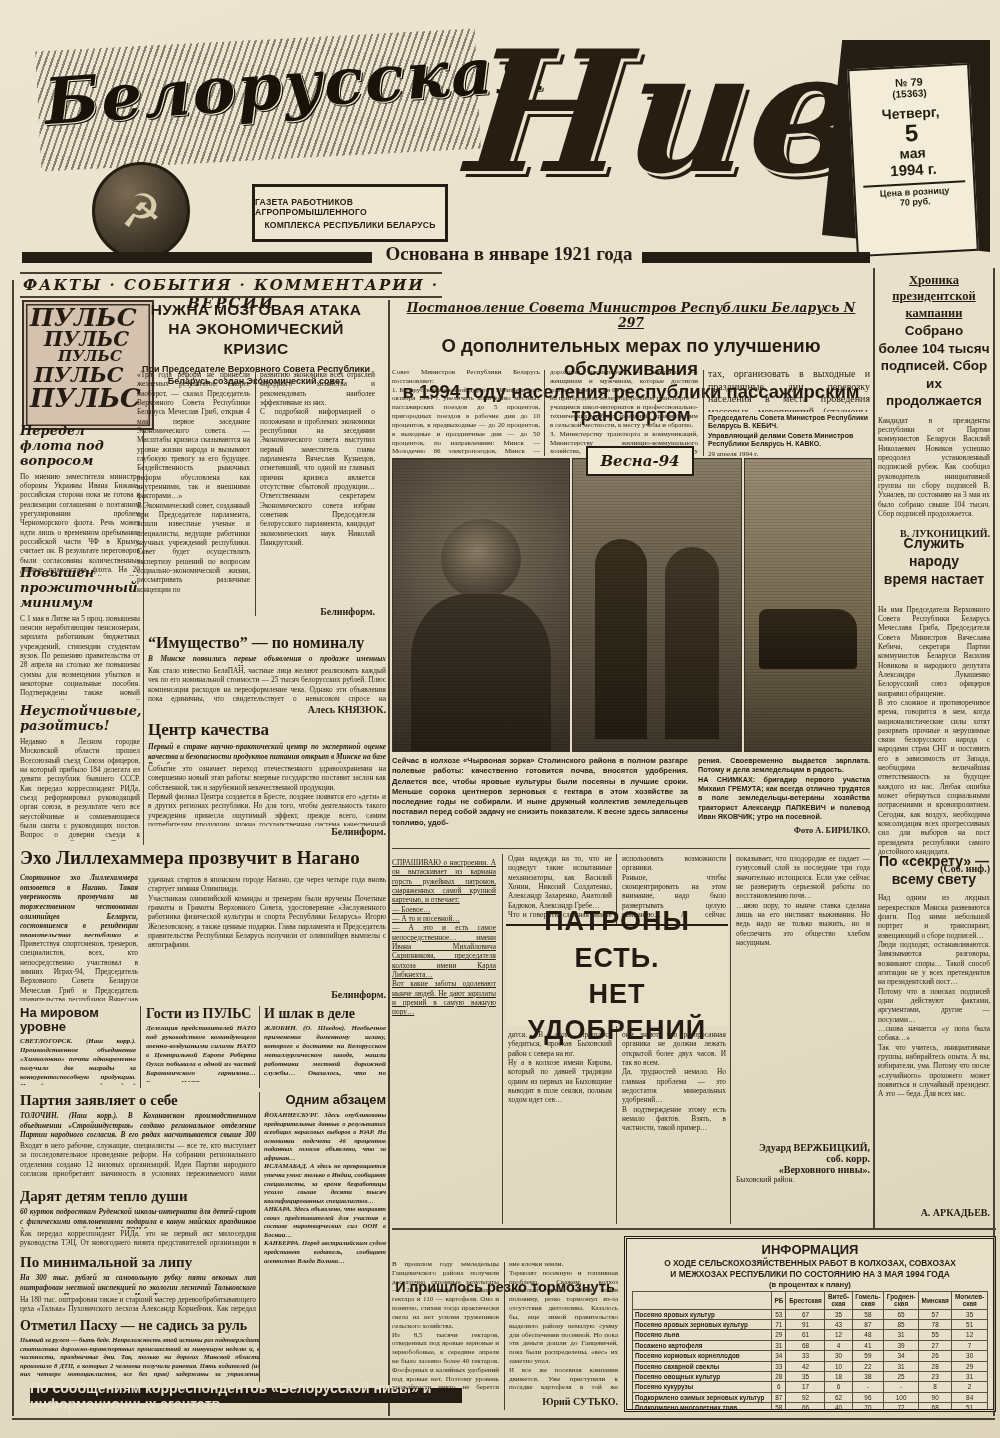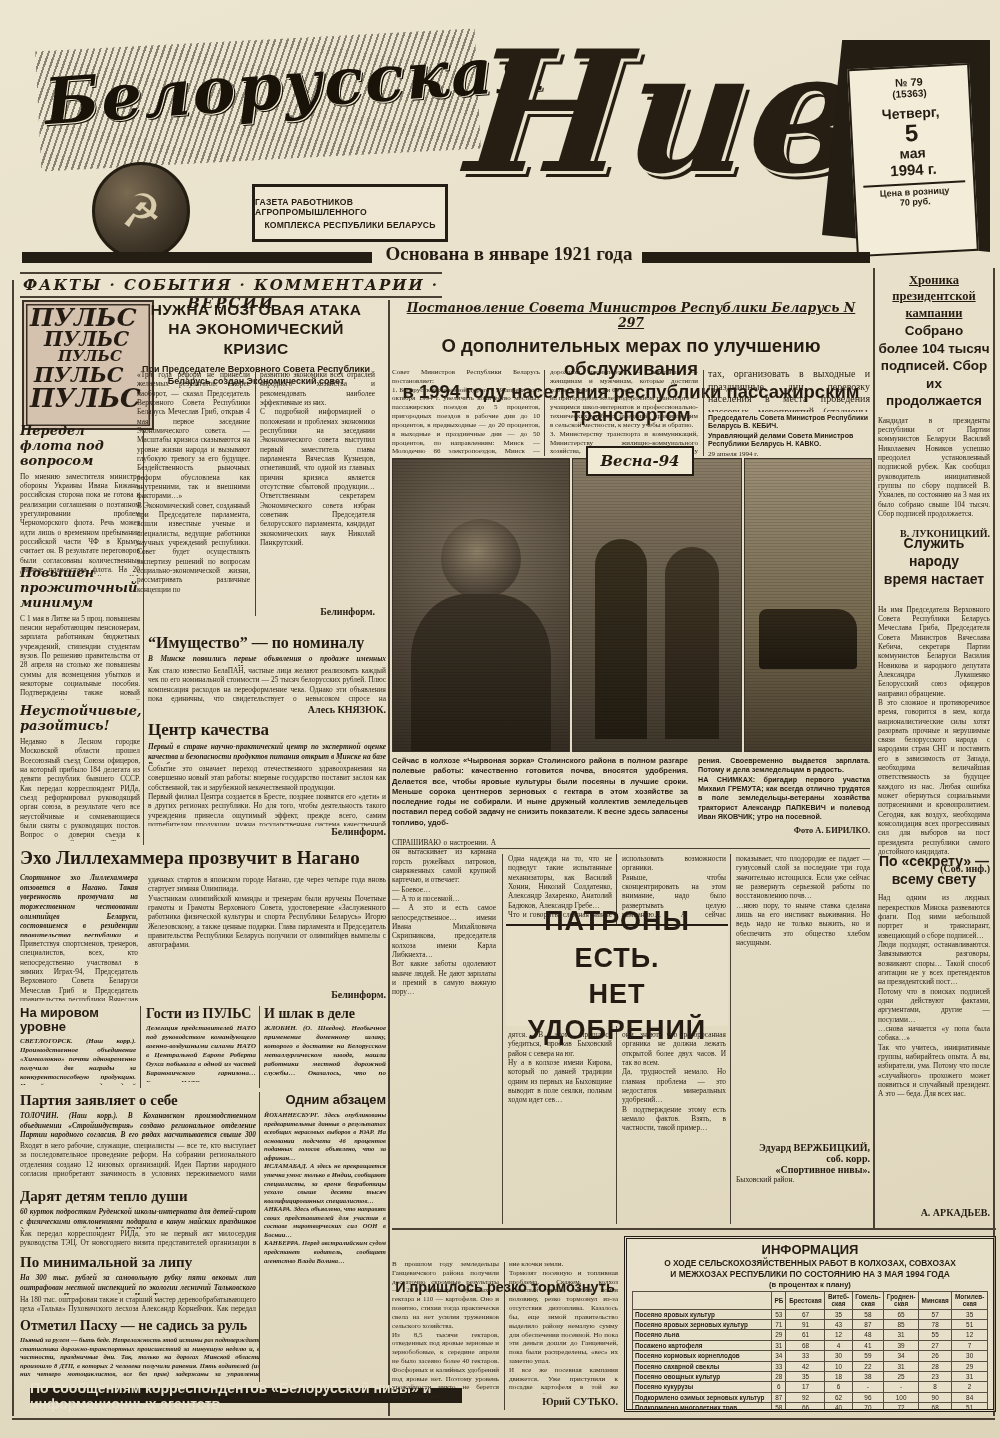--- a/index.html
+++ b/index.html
@@ -243,21 +243,21 @@
   <div class="abs" style="left:392px;top:756px;width:296px;height:88px;">
     <div style="font-family:'Liberation Sans',sans-serif;font-weight:bold;font-size:7.6px;line-height:1.35;text-align:justify;white-space:pre-line;overflow:hidden;height:88px;">Сейчас в колхозе «Чырвоная зорка» Столинского района в полном разгаре полевые работы: качественно готовится почва, вносятся удобрения. Делается все, чтобы яровые культуры были посеяны в лучшие сроки. Меньше сорока центнеров зерновых с гектара в этом хозяйстве за последние годы не собирали. И ныне дружный коллектив земледельцев поставил перед собой задачу не снизить показатели. К весне здесь запасены топливо, удоб-</div>
   </div>
   <div class="abs" style="left:698px;top:756px;width:172px;height:88px;">
     <div style="font-family:'Liberation Sans',sans-serif;font-weight:bold;font-size:7.2px;line-height:1.3;text-align:justify;white-space:pre-line;overflow:hidden;height:66px;">рения. Своевременно выдается зарплата. Потому и дела земледельцам в радость.
 НА СНИМКАХ: бригадир первого участка Михаил ГРЕМУТА; как всегда отлично трудятся в поле земледельцы-ветераны хозяйства тракторист Александр ПАПКЕВИЧ и полевод Иван ЯКОВЧИК; утро на посевной.</div>
     <div class="sig" style="margin-top:4px;font-size:8.4px;">Фото А. БИРИЛКО.</div>
   </div>
   <div class="rule" style="left:392px;top:848px;width:478px;height:1px;"></div>
 
-  <div class="body-txt abs" style="left:392px;top:838px;width:104px;height:370px;">СПРАШИВАЮ о настроении. А он вытаскивает из кармана горсть ружейных патронов, снаряженных самой крупной картечью, и отвечает:
+  <div class="body-txt abs" style="left:392px;top:858px;width:104px;height:370px;text-decoration:underline;">СПРАШИВАЮ о настроении. А он вытаскивает из кармана горсть ружейных патронов, снаряженных самой крупной картечью, и отвечает:
 — Боевое…
 — А то и посевной…
 — А это и есть самое непосредственное… имени Ивана Михайловича Скрипникова, председателя колхоза имени Карла Либкнехта…
 Вот какие заботы одолевают нынче людей. Не дают зарплаты и премий в самую важную пору…</div>
   <div class="rule" style="left:502px;top:854px;width:1px;height:370px;"></div>
   <div class="body-txt abs" style="left:508px;top:854px;width:104px;height:66px;">Одна надежда на то, что не подведут такие испытанные механизаторы, как Василий Хонин, Николай Солдатенко, Александр Захаренко, Анатолий Бадюков, Александр Гребе…
 Что и говорить, сложная нынче посевная. И тревожная…</div>
   <div class="body-txt abs" style="left:508px;top:1030px;width:104px;height:194px;">дятся. В этом пришлось убедиться, проехав Быховский район с севера на юг.
 Ну а в колхозе имени Кирова, который по давней традиции одним из первых на Быховщине выводит в поле сеялки, полным ходом идет сев…</div>
   <div class="rule" style="left:616px;top:854px;width:1px;height:370px;"></div>
@@ -265,21 +265,21 @@
 Раньше, чтобы сконцентрировать на этом внимание, надо было развертывать целую кампанию… А сейчас механизаторы Сергей Матвиенко, Василий Сивчук и Василий Костюк просто прилежнее стали относиться к своим обязанностям.</div>
   <div class="body-txt abs" style="left:622px;top:1030px;width:104px;height:194px;">они знают, что разбросанная органика не должна лежать открытой более двух часов. И так во всем.
 Да, трудностей немало. Но главная проблема — это недостаток минеральных удобрений…
 В подтверждение этому есть немало фактов. Взять, в частности, такой пример…</div>
   <div class="rule" style="left:730px;top:854px;width:1px;height:370px;"></div>
   <div class="abs" style="left:736px;top:854px;width:134px;height:370px;">
     <div class="body-txt" style="height:284px;">показывает, что плодородие ее падает — гумусовый слой за последние три года значительно истощился. Если уже сейчас не развернуть серьезной работы по восстановлению почв…
 …нюю пору, то нынче ставка сделана лишь на его инстинкт выживания. Но ведь надо не только выжить, но и обеспечить это общество хлебом насущным.</div>
     <div class="sig" style="white-space:pre-line;margin-top:4px;">Эдуард ВЕРЖБИЦКИЙ,
 соб. корр.
-«Спортивное нивы».</div>
+«Верховного нивы».</div>
     <div style="font-size:7.6px;">Быховский район.</div>
   </div>
 
   <div class="abs" style="left:506px;top:924px;width:222px;height:100px;background:#e7dfc8;
               border-top:2px solid #241d14;display:flex;align-items:center;justify-content:center;">
     <div class="hl-sans" style="font-size:27px;line-height:1.35;text-align:center;white-space:pre-line;letter-spacing:1px;">ПАТРОНЫ ЕСТЬ.
 НЕТ УДОБРЕНИЙ</div>
   </div>
 
   <div class="rule" style="left:392px;top:1228px;width:604px;height:1.5px;"></div>

